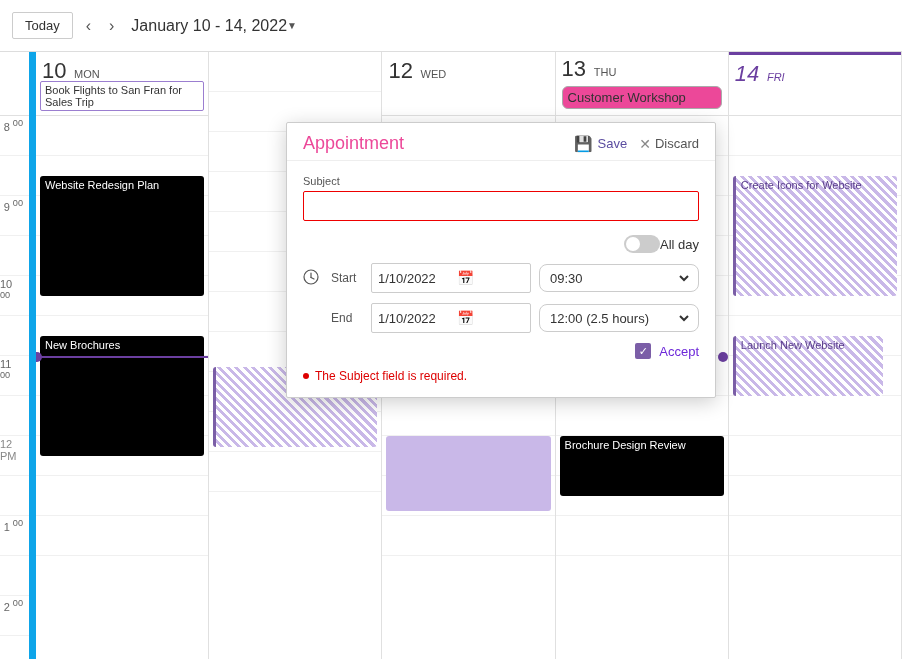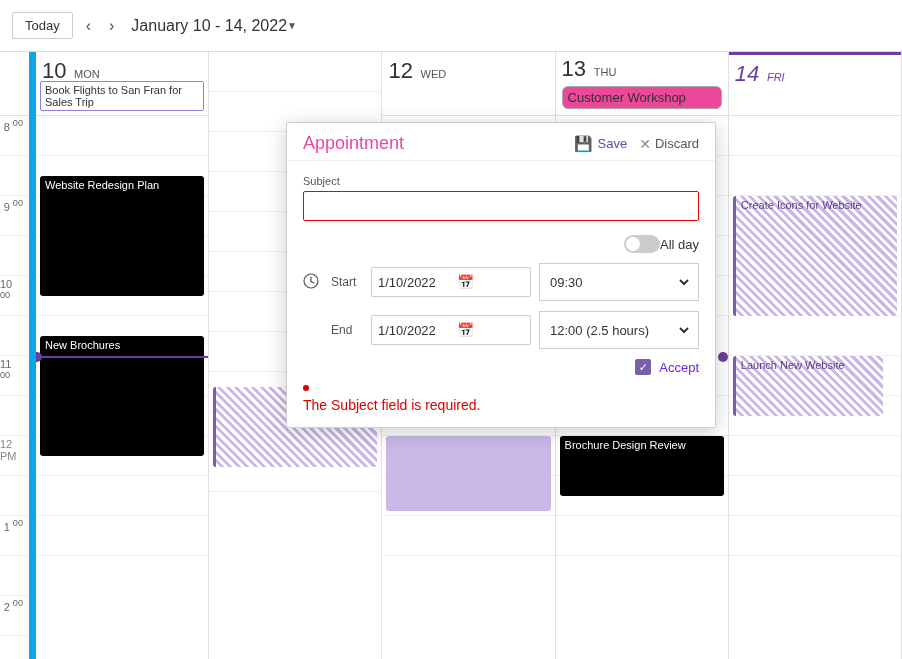--- a/index.html
+++ b/index.html
@@ -136,21 +136,20 @@
     .event-stripe {
       background: repeating-linear-gradient(
         45deg,
         #fff,
         #fff 3px,
         #c9b8e8 3px,
         #c9b8e8 6px
       );
       border-left: 3px solid #7B5EA7;
       color: #5a3e8a;
-      margin-top: 20px;
     }
 
     
     .now-line {
       position: absolute;
       left: 0;
       right: 0;
       height: 2px;
       background: #6B3FA0;
       z-index: 5;
@@ -285,22 +284,22 @@
     }
     .cal-icon {
       color: #7B5EA7;
       cursor: pointer;
       font-size: 14px;
     }
     .time-select-wrap {
       display: flex;
       align-items: center;
       border: 1px solid #ccc;
-      border-radius: 0;
-      height: 38px;
+      border-radius: 8px;
+      height: 28px;
       padding: 0 6px;
       gap: 4px;
       flex: 1;
     }
     .time-select-wrap select {
       border: none;
       outline: none;
       font-size: 13px;
       color: #333;
       background: none;
@@ -328,25 +327,24 @@
       cursor: pointer;
       flex-shrink: 0;
     }
     .accept-label {
       font-size: 13px;
       color: #6d28d9;
     }
 
     .error-row {
       display: flex;
-      align-items: flex-start;
+      align-items: center;
       gap: 6px;
       color: #d00;
-      font-size: 14px;
-      flex-direction: column;
+      font-size: 12px;
     }
     .error-dot {
       width: 6px;
       height: 6px;
       border-radius: 50%;
       background: #d00;
       flex-shrink: 0;
     }
 
     

